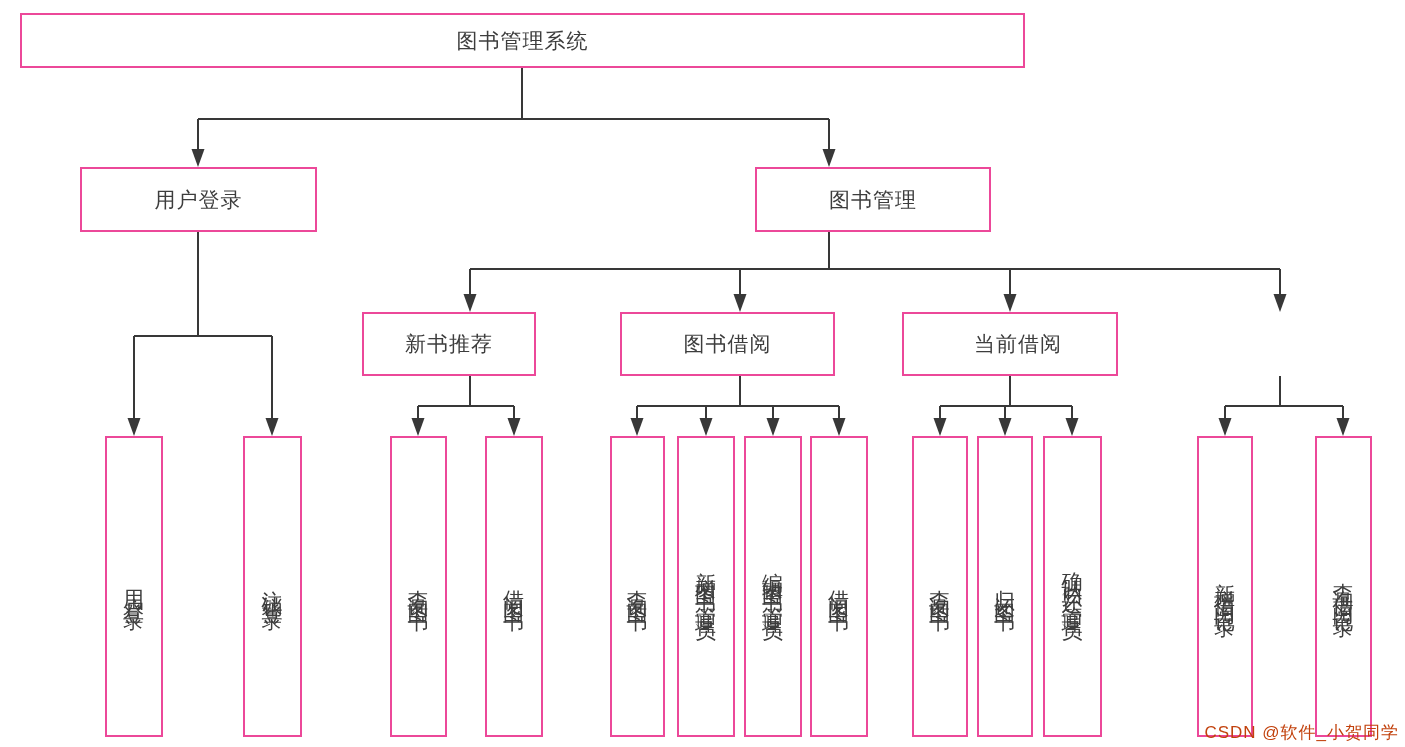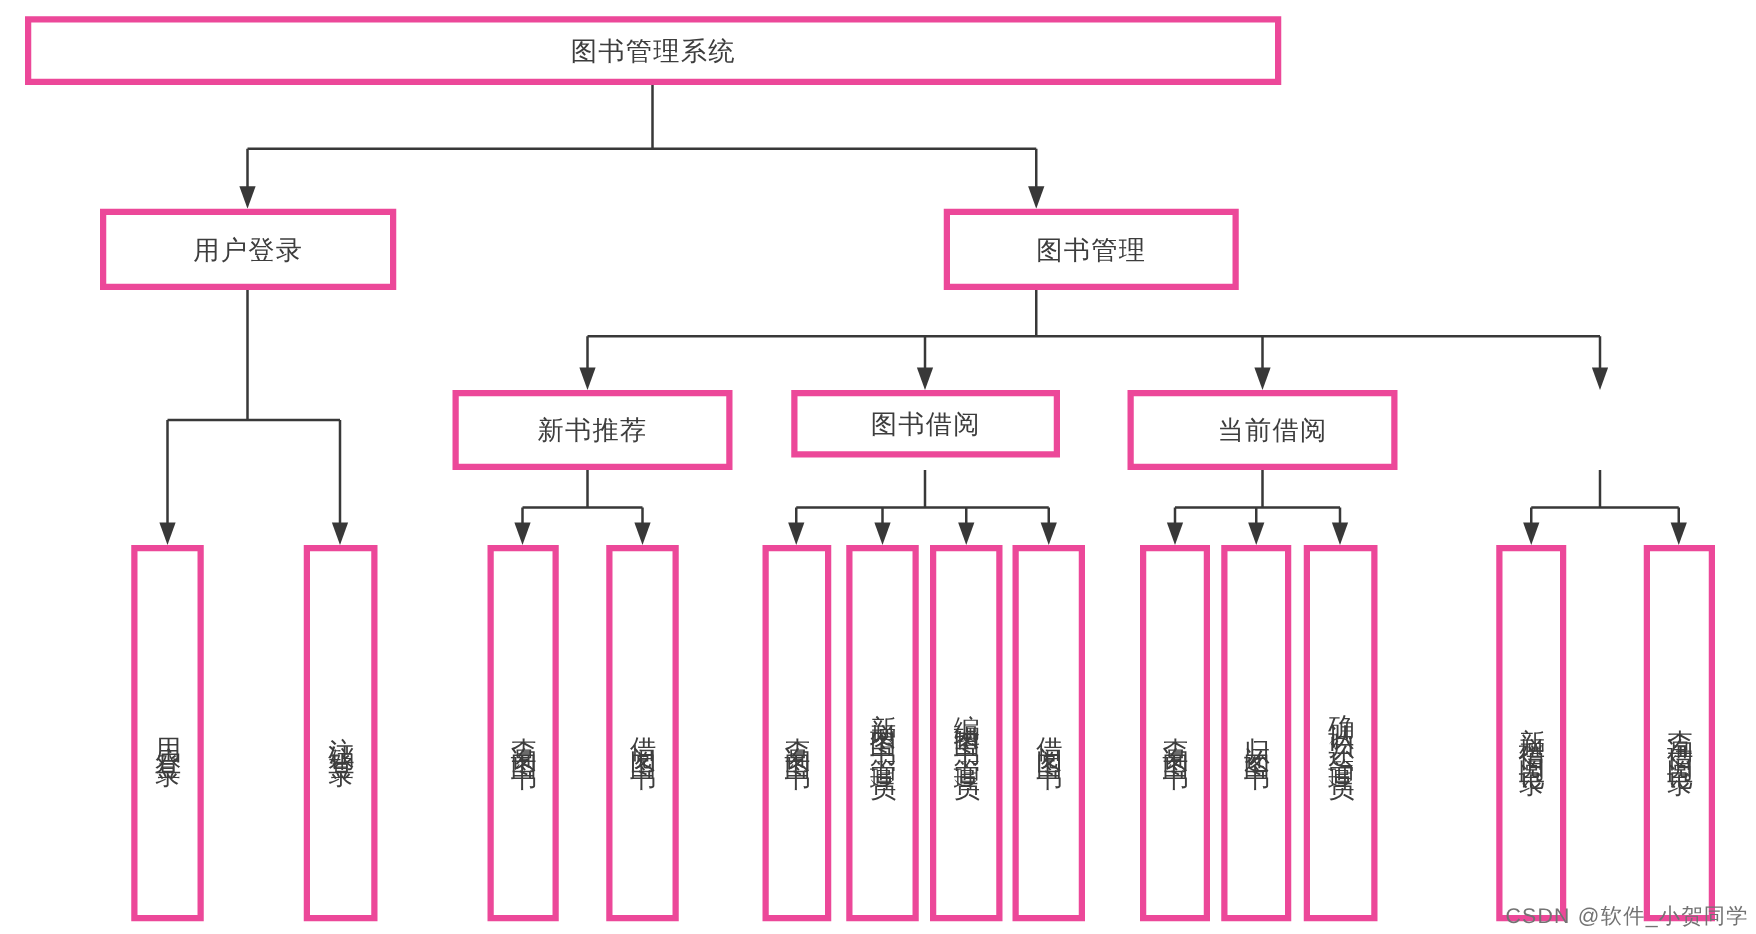--- a/index.html
+++ b/index.html
@@ -2,53 +2,53 @@
 <html><head>
 <meta charset="utf-8">
 <style>
   html,body{margin:0;padding:0;background:#ffffff;}
   .stage{
     position:relative;width:1405px;height:747px;background:#ffffff;overflow:hidden;
     font-family:"Liberation Sans","DejaVu Sans",sans-serif;color:#3d3d3d;
   }
   .connectors{position:absolute;left:0;top:0;pointer-events:none;}
   .box{
-    position:absolute;background:#ffffff;border:5px solid #ec4899;box-sizing:border-box;
+    position:absolute;background:#ffffff;border:2px solid #ec4899;box-sizing:border-box;
     display:flex;align-items:center;justify-content:center;
   }
   .h-label{font-size:21px;letter-spacing:1px;white-space:nowrap;}
   .v-label{
     writing-mode:vertical-rl;text-orientation:mixed;
     font-size:21px;letter-spacing:7px;line-height:1;white-space:nowrap;
   }
   
   #box-root        {left:20px;  top:13px;  width:1005px;height:55px;}
   #box-user-login  {left:80px;  top:167px; width:237px; height:65px;}
   #box-book-mgmt   {left:711px; top:167px; width:236px; height:65px;margin-left:44px;}
-  #box-new-rec     {left:362px; top:312px; width:224px; height:64px;}
-  #box-borrow      {left:633px; top:312px; width:215px; height:54px;}
+  #box-new-rec     {left:362px; top:312px; width:174px; height:64px;}
+  #box-borrow      {left:620px; top:312px; width:215px; height:64px;}
   #box-current     {left:902px; top:312px; width:216px; height:64px;padding-left:16px;}
   #box-records     {left:1172px;top:312px; width:216px; height:64px;}
   
   .leaf{top:436px;height:301px;}
   #leaf-a1{left:105px; width:58px;}
   #leaf-a2{left:243px; width:59px;}
   #leaf-b1{left:390px; width:57px;}
   #leaf-b2{left:485px; width:58px;}
   #leaf-c1{left:610px; width:55px;}
   #leaf-c2{left:677px; width:58px;}
   #leaf-c3{left:744px; width:58px;}
   #leaf-c4{left:810px; width:58px;}
   #leaf-d1{left:912px; width:56px;}
   #leaf-d2{left:977px; width:56px;}
   #leaf-d3{left:1043px;width:59px;}
   #leaf-e1{left:1197px;width:56px;}
   #leaf-e2{left:1315px;width:57px;}
   .watermark{
-    position:absolute;right:6px;bottom:3px;font-size:17px;color:#737373;
+    position:absolute;right:6px;bottom:3px;font-size:17px;color:#c2410c;
     letter-spacing:1px;white-space:nowrap;
   }
 </style>
 </head>
 <body>
 
 <div class="stage">
 
   <svg class="connectors" width="1405" height="747" viewBox="0 0 1405 747" aria-hidden="true">
     <g stroke="#383838" stroke-width="2" fill="none">

